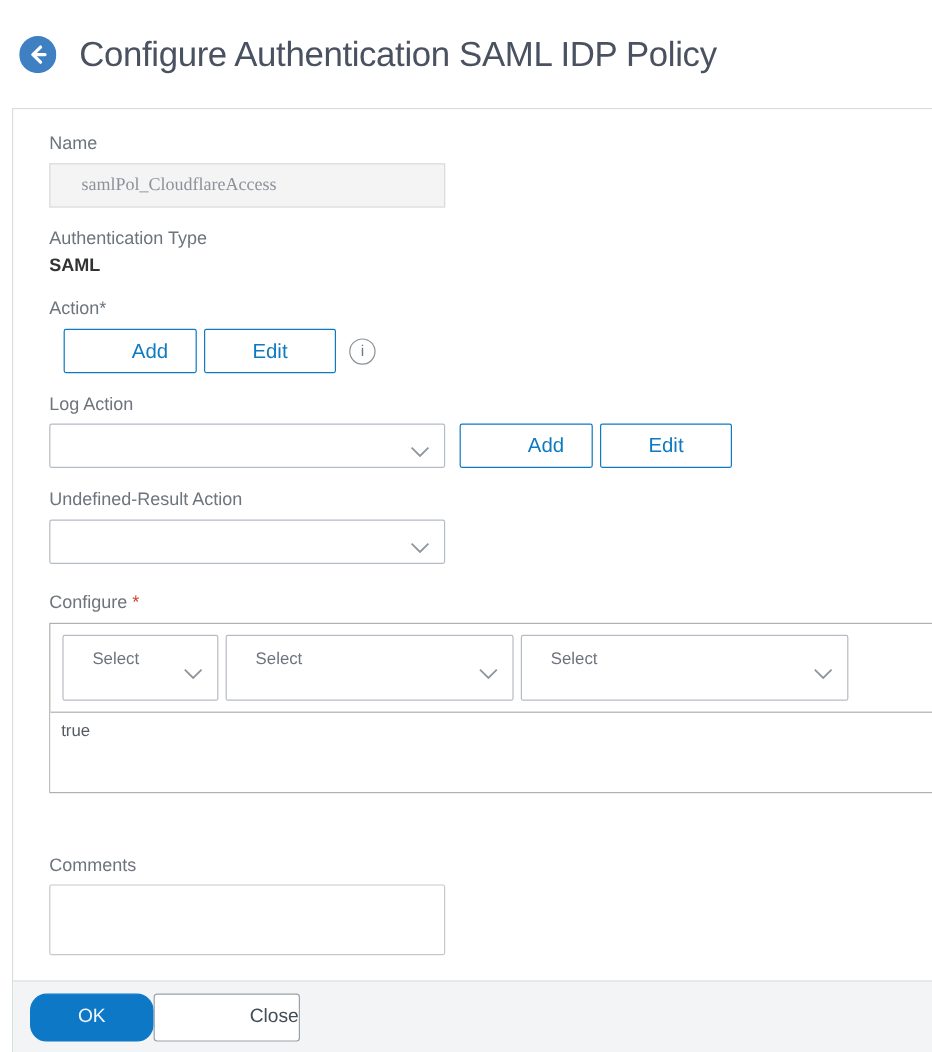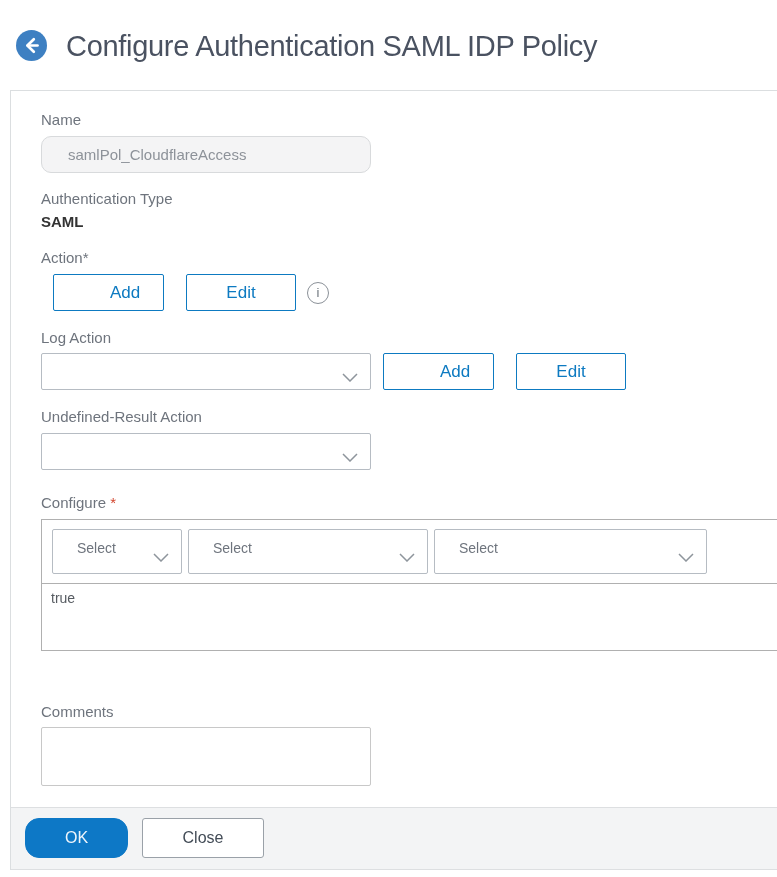--- a/index.html
+++ b/index.html
@@ -32,23 +32,23 @@
   }
   .panel-inner { padding: 20px 0 0 30px; }
 
   .f-label {
     display: block; font-size: 15px; color: #6e747d; line-height: 18px;
   }
   .req-star { color: #d2442c; }
 
   .text-input {
     width: 330px; height: 37px;
-    border: 1px solid #d8dadc; border-radius: 10px;
+    border: 1px solid #d8dadc; border-radius: 0;
     background: #f4f4f5; color: #8d9299;
-    font-family: Liberation Sans, sans-serif;
+    font-family: Liberation Serif, serif;
     font-size: 15px; padding: 0 10px 0 26px;
   }
   .text-input:disabled { color: #8d9299; opacity: 1; }
 
   .bold-value { font-size: 15px; font-weight: 700; color: #333333; margin-top: 5px; }
 
   .row { display: flex; align-items: center; }
 
   .select {
     position: relative; width: 330px; height: 37px;
@@ -65,38 +65,38 @@
     width: 16px; height: 9px; pointer-events: none;
   }
 
   .btn-outline-blue {
     height: 37px; background: #ffffff;
     border: 1px solid #0d7ac1; border-radius: 2px;
     color: #0d7ac1; font-size: 17px;
     font-family: "Liberation Sans", sans-serif; cursor: pointer;
   }
   .btn-add { width: 111px; margin-left: 12px; padding-left: 33px; }
-  .btn-edit { width: 110px; margin-left: 22px; }
+  .btn-edit { width: 110px; margin-left: 6px; }
 
   .info-icon {
     width: 22px; height: 22px; margin-left: 11px;
     border: 1.5px solid #8b9198; border-radius: 50%;
     color: #6f767d; font-size: 13px; line-height: 19px;
     text-align: center; cursor: pointer; flex: 0 0 auto;
     user-select: none;
   }
 
   
   .expr-box {
     width: 930px; margin-top: 7px;
     border: 1px solid #b0b0b0;
     background: #ffffff;
   }
   .expr-toolbar { display: flex; gap: 6px; padding: 9px 10px; }
-  .expr-select { height: 45px; }
+  .expr-select { height: 55px; }
   .expr-select .sel-value { line-height: 36px; font-size: 14px; color: #6e747d; padding-left: 24px; }
   .expr-select.w1 { width: 130px; }
   .expr-select.w2 { width: 240px; }
   .expr-select.w3 { width: 273px; }
   .expr-textarea {
     display: block; width: 100%; height: 67px;
     border: none; border-top: 1px solid #b0b0b0;
     resize: none; outline: none;
     font-family: "Liberation Sans", sans-serif;
     font-size: 14px; color: #565b61;
@@ -120,24 +120,24 @@
     padding: 10px 0 11px 14px;
     display: flex; align-items: center;
   }
   .btn-ok {
     width: 103px; height: 40px;
     background: #0d78c6; border: 1px solid #0d78c6; border-radius: 14px;
     color: #eef5fb; font-size: 16px;
     font-family: "Liberation Sans", sans-serif; cursor: pointer;
   }
   .btn-close {
-    width: 122px; height: 40px; margin-left: 14px;
+    width: 122px; height: 40px; 
     background: #ffffff; border: 1px solid #9aa1a8; border-radius: 3px;
     color: #434c57; font-size: 16px;
-    font-family: "Liberation Sans", sans-serif; cursor: pointer;
+    font-family: "Liberation Sans", sans-serif; cursor: pointer; text-align: right;
   }
 
   
   .mt17 { margin-top: 17px; }
   .mt18 { margin-top: 18px; }
   .mt19 { margin-top: 19px; }
   .mt24 { margin-top: 24px; }
   .mt52 { margin-top: 52px; }
   .mb6 { margin-bottom: 6px; }
   .mb7 { margin-bottom: 7px; }

